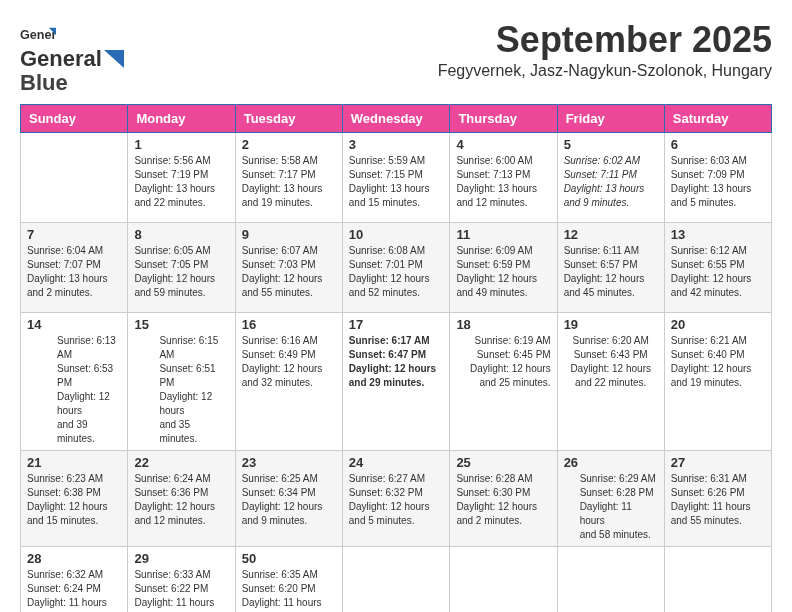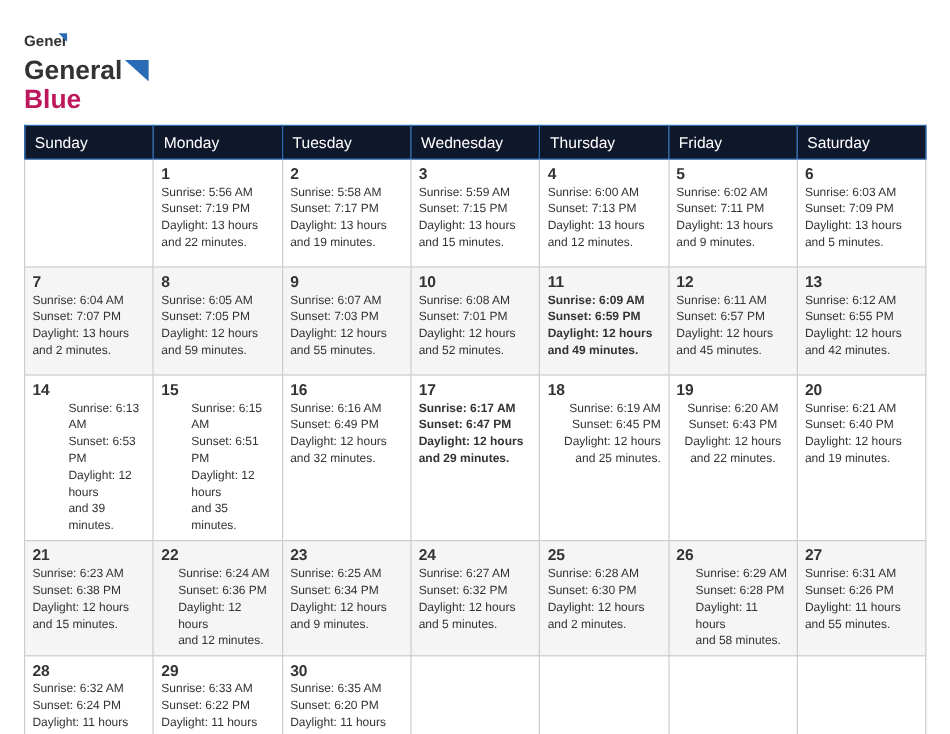--- a/index.html
+++ b/index.html
@@ -45,24 +45,24 @@
       font-size: 16px;
       color: #333;
       margin-top: 2px;
     }
     table {
       width: 100%;
       border-collapse: collapse;
       margin-top: 4px;
     }
     thead tr th {
-      background-color: #0f172a;
+      background-color: #ec4899;
       color: #fff;
       font-size: 13px;
-      font-weight: normal;
+      font-weight: bold;
       padding: 6px 8px;
       text-align: left;
       border: 1px solid #2a6bb5;
     }
     tbody tr td {
       border: 1px solid #ccc;
       vertical-align: top;
       padding: 4px 6px;
       width: 108px;
       min-height: 80px;
@@ -99,21 +99,25 @@
         <text x="0" y="16" font-size="14" font-weight="bold" fill="#333" font-family="Arial">General</text>
         <polygon points="32,4 40,4 40,12" fill="#2a6bb5"></polygon>
       </svg>
     </div>
     <div style="display:flex; align-items:center; gap:2px;">
       <span style="font-size:22px; font-weight:bold; color:#333;">General</span>
       <svg width="20" height="18" viewBox="0 0 20 18">
         <polygon points="0,0 20,0 20,18" fill="#2a6bb5"></polygon>
       </svg>
     </div>
-    <span style="font-size:22px; font-weight:bold; color:#be185d; margin-top:-2px;">Blue</span>
+    <span style="font-size:22px; font-weight:bold; color:#404040; margin-top:-2px;">Blue</span>
+  </div>
+  <div class="title-section">
+    <div class="calendar-title">September 2025</div>
+    <div class="calendar-subtitle">Fegyvernek, Jasz-Nagykun-Szolonok, Hungary</div>
   </div>
 </div>
 
 <table>
   <thead>
     <tr>
     <th>Sunday</th>
         <th>Monday</th>
         <th>Tuesday</th>
         <th>Wednesday</th>
@@ -148,21 +152,21 @@
         </td>
         <td>
           <div class="day-number">4</div>
           <div class="day-info" style="white-space: pre-line;">Sunrise: 6:00 AM
 Sunset: 7:13 PM
 Daylight: 13 hours
 and 12 minutes.</div>
         </td>
         <td>
           <div class="day-number">5</div>
-          <div class="day-info" style="white-space: pre-line;">Sunrise: 6:02 AM
+          <div class="day-info" style="white-space: pre-line; font-style: italic;">Sunrise: 6:02 AM
 Sunset: 7:11 PM
 Daylight: 13 hours
 and 9 minutes.</div>
         </td>
         <td>
           <div class="day-number">6</div>
           <div class="day-info" style="white-space: pre-line;">Sunrise: 6:03 AM
 Sunset: 7:09 PM
 Daylight: 13 hours
 and 5 minutes.</div>
@@ -192,21 +196,21 @@
         </td>
         <td>
           <div class="day-number">10</div>
           <div class="day-info" style="white-space: pre-line;">Sunrise: 6:08 AM
 Sunset: 7:01 PM
 Daylight: 12 hours
 and 52 minutes.</div>
         </td>
         <td>
           <div class="day-number">11</div>
-          <div class="day-info" style="white-space: pre-line; font-weight: bold;">Sunrise: 6:09 AM
+          <div class="day-info" style="white-space: pre-line;">Sunrise: 6:09 AM
 Sunset: 6:59 PM
 Daylight: 12 hours
 and 49 minutes.</div>
         </td>
         <td>
           <div class="day-number">12</div>
           <div class="day-info" style="white-space: pre-line;">Sunrise: 6:11 AM
 Sunset: 6:57 PM
 Daylight: 12 hours
 and 45 minutes.</div>
@@ -273,21 +277,21 @@
       <tr>
         <td>
           <div class="day-number">21</div>
           <div class="day-info" style="white-space: pre-line;">Sunrise: 6:23 AM
 Sunset: 6:38 PM
 Daylight: 12 hours
 and 15 minutes.</div>
         </td>
         <td>
           <div class="day-number">22</div>
-          <div class="day-info" style="white-space: pre-line; margin-left: 14px;">Sunrise: 6:24 AM
+          <div class="day-info" style="white-space: pre-line;">Sunrise: 6:24 AM
 Sunset: 6:36 PM
 Daylight: 12 hours
 and 12 minutes.</div>
         </td>
         <td>
           <div class="day-number">23</div>
           <div class="day-info" style="white-space: pre-line;">Sunrise: 6:25 AM
 Sunset: 6:34 PM
 Daylight: 12 hours
 and 9 minutes.</div>
@@ -330,21 +334,21 @@
 and 52 minutes.</div>
         </td>
         <td>
           <div class="day-number">29</div>
           <div class="day-info" style="white-space: pre-line;">Sunrise: 6:33 AM
 Sunset: 6:22 PM
 Daylight: 11 hours
 and 48 minutes.</div>
         </td>
         <td>
-          <div class="day-number">30</div>
+          <div class="day-number">50</div>
           <div class="day-info" style="white-space: pre-line;">Sunrise: 6:35 AM
 Sunset: 6:20 PM
 Daylight: 11 hours
 and 45 minutes.</div>
         </td>
         <td class="empty-cell"></td>
         <td class="empty-cell"></td>
         <td class="empty-cell"></td>
         <td class="empty-cell"></td>
       </tr>

